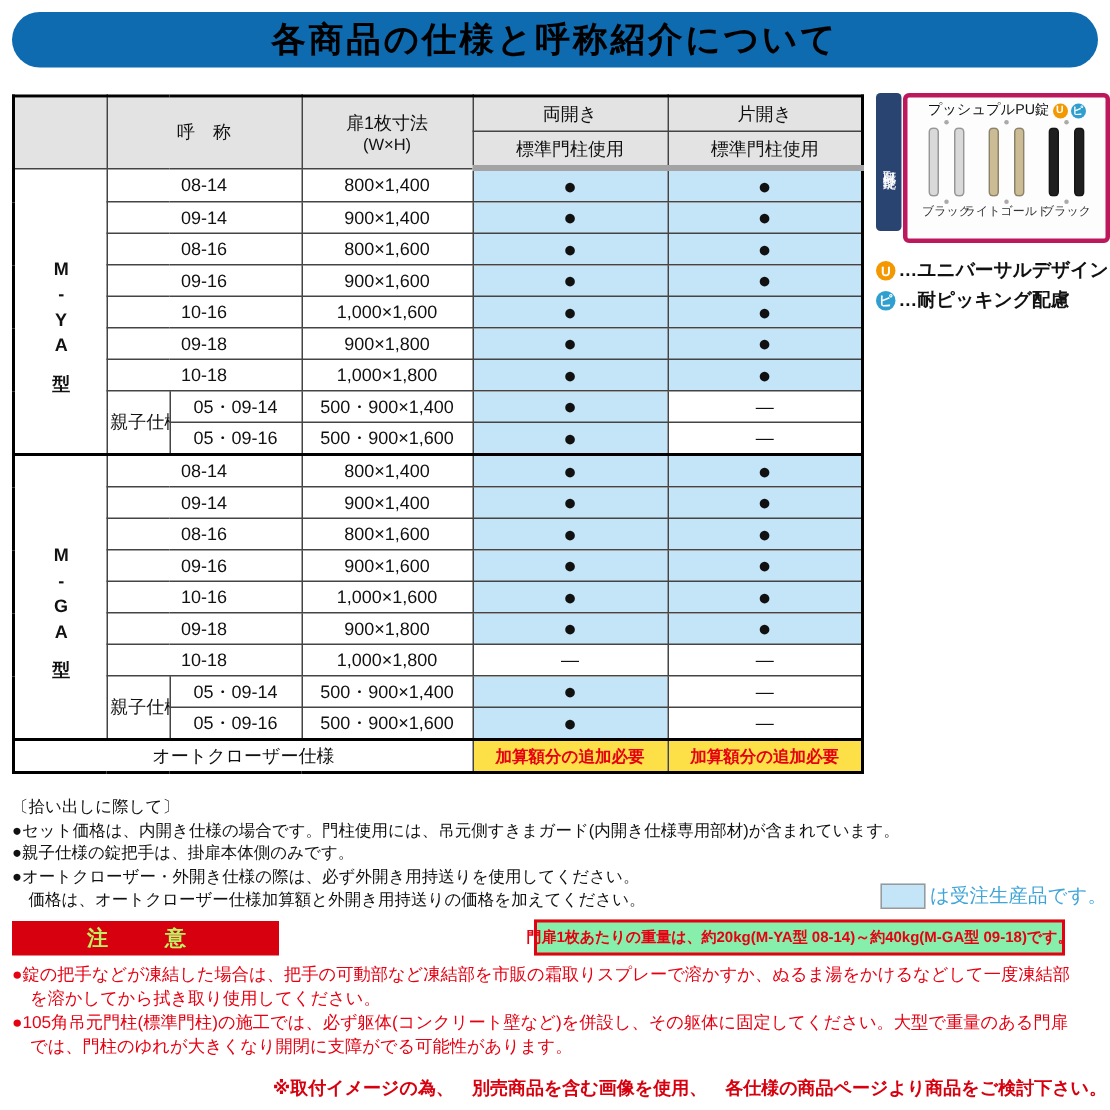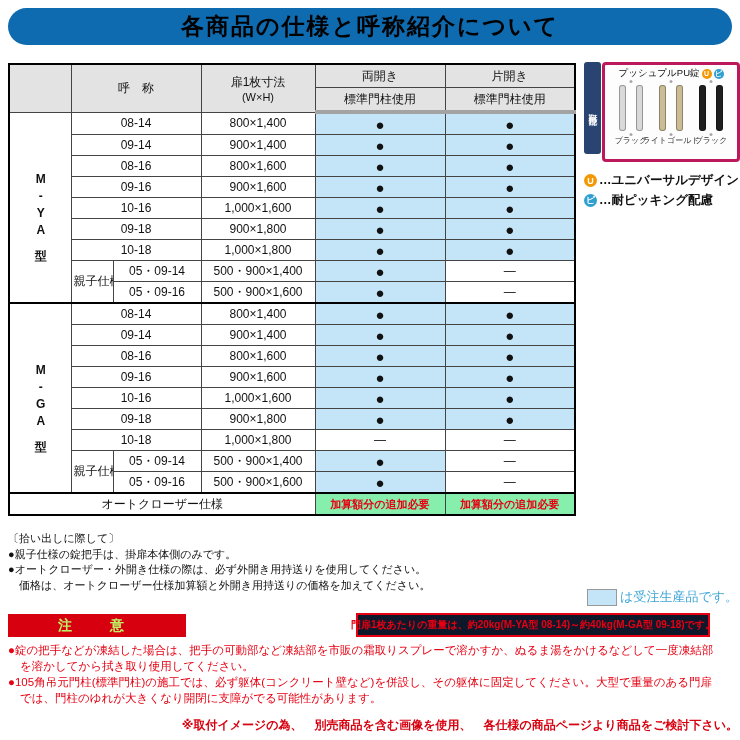--- a/index.html
+++ b/index.html
@@ -30,21 +30,21 @@
     writing-mode:vertical-rl;text-orientation:upright;
     font-weight:bold;font-size:15px;letter-spacing:3px;background:#fff;
   }
   td.c-sub{font-size:11px;white-space:normal;line-height:1.25;padding:0 3px;}
   td.c-name,td.c-dim{font-size:12px;}
   td.c-mark{font-size:13px;}
   td.c-mark.blue{background:#c4e5f7;font-size:15px;}
   tr.section-start td{border-top:2px solid #000;}
   tr.footer-row td{border-top:2px solid #000;height:24px;}
   tr.footer-row td.lbl{font-size:12px;}
-  tr.footer-row td.add{background:#86efac;color:#e60012;font-weight:bold;font-size:11px;}
+  tr.footer-row td.add{background:#fde047;color:#e60012;font-weight:bold;font-size:11px;}
   
   .lock-panel{position:absolute;left:584px;top:62px;width:156px;}
   .lock-top{display:flex;align-items:flex-start;}
   .lock-tab{
     width:17px;height:92px;background:#2a4472;border-radius:3px;
     writing-mode:vertical-rl;text-orientation:upright;
     color:#fff;font-size:9px;letter-spacing:1px;
     display:flex;align-items:center;justify-content:center;
   }
   .lock-content{
@@ -90,21 +90,21 @@
   }
   .order-swatch{width:28px;height:15px;background:#c4e5f7;border:1px solid #999;margin-right:3px;}
   
   .caution-badge{
     position:absolute;left:8px;top:614px;width:178px;height:23px;
     background:#d7000f;color:#bef264;font-weight:bold;font-size:14px;letter-spacing:12px;
     display:flex;align-items:center;justify-content:center;
   }
   .weight-box{
     position:absolute;left:356px;top:613px;width:354px;height:24px;box-sizing:border-box;
-    border:2px solid #e60012;background:#0f172a;
+    border:2px solid #e60012;background:#86efac;
     display:flex;align-items:center;justify-content:center;
     color:#e60012;font-weight:bold;font-size:10px;white-space:nowrap;
   }
   .warnings{position:absolute;left:8px;top:643px;width:712px;color:#e60012;font-size:11.5px;line-height:1.35;}
   .warnings div{padding-left:12px;text-indent:-12px;margin-bottom:1px;}
   .footnote{
     position:absolute;left:100px;right:2px;top:717px;text-align:right;
     color:#d7000f;font-weight:bold;font-size:12px;white-space:nowrap;
   }
 </style>
@@ -306,20 +306,21 @@
     </div>
     <div class="legend-line">
       <span class="badge badge-p lg" style="background: rgb(47, 159, 208);">ピ</span>
       <span>…耐ピッキング配慮</span>
     </div>
   </div>
 </div>
 
 <div class="notes">
   <div>〔拾い出しに際して〕</div>
+  <div>●セット価格は、内開き仕様の場合です。門柱使用には、吊元側すきまガード(内開き仕様専用部材)が含まれています。</div>
   <div>●親子仕様の錠把手は、掛扉本体側のみです。</div>
   <div>●オートクローザー・外開き仕様の際は、必ず外開き用持送りを使用してください。</div>
   <div>　価格は、オートクローザー仕様加算額と外開き用持送りの価格を加えてください。</div>
 </div>
 
 <div class="order-made">
   <span class="order-swatch" style="background: rgb(196, 229, 247);"></span>
   <span>は受注生産品です。</span>
 </div>
 

